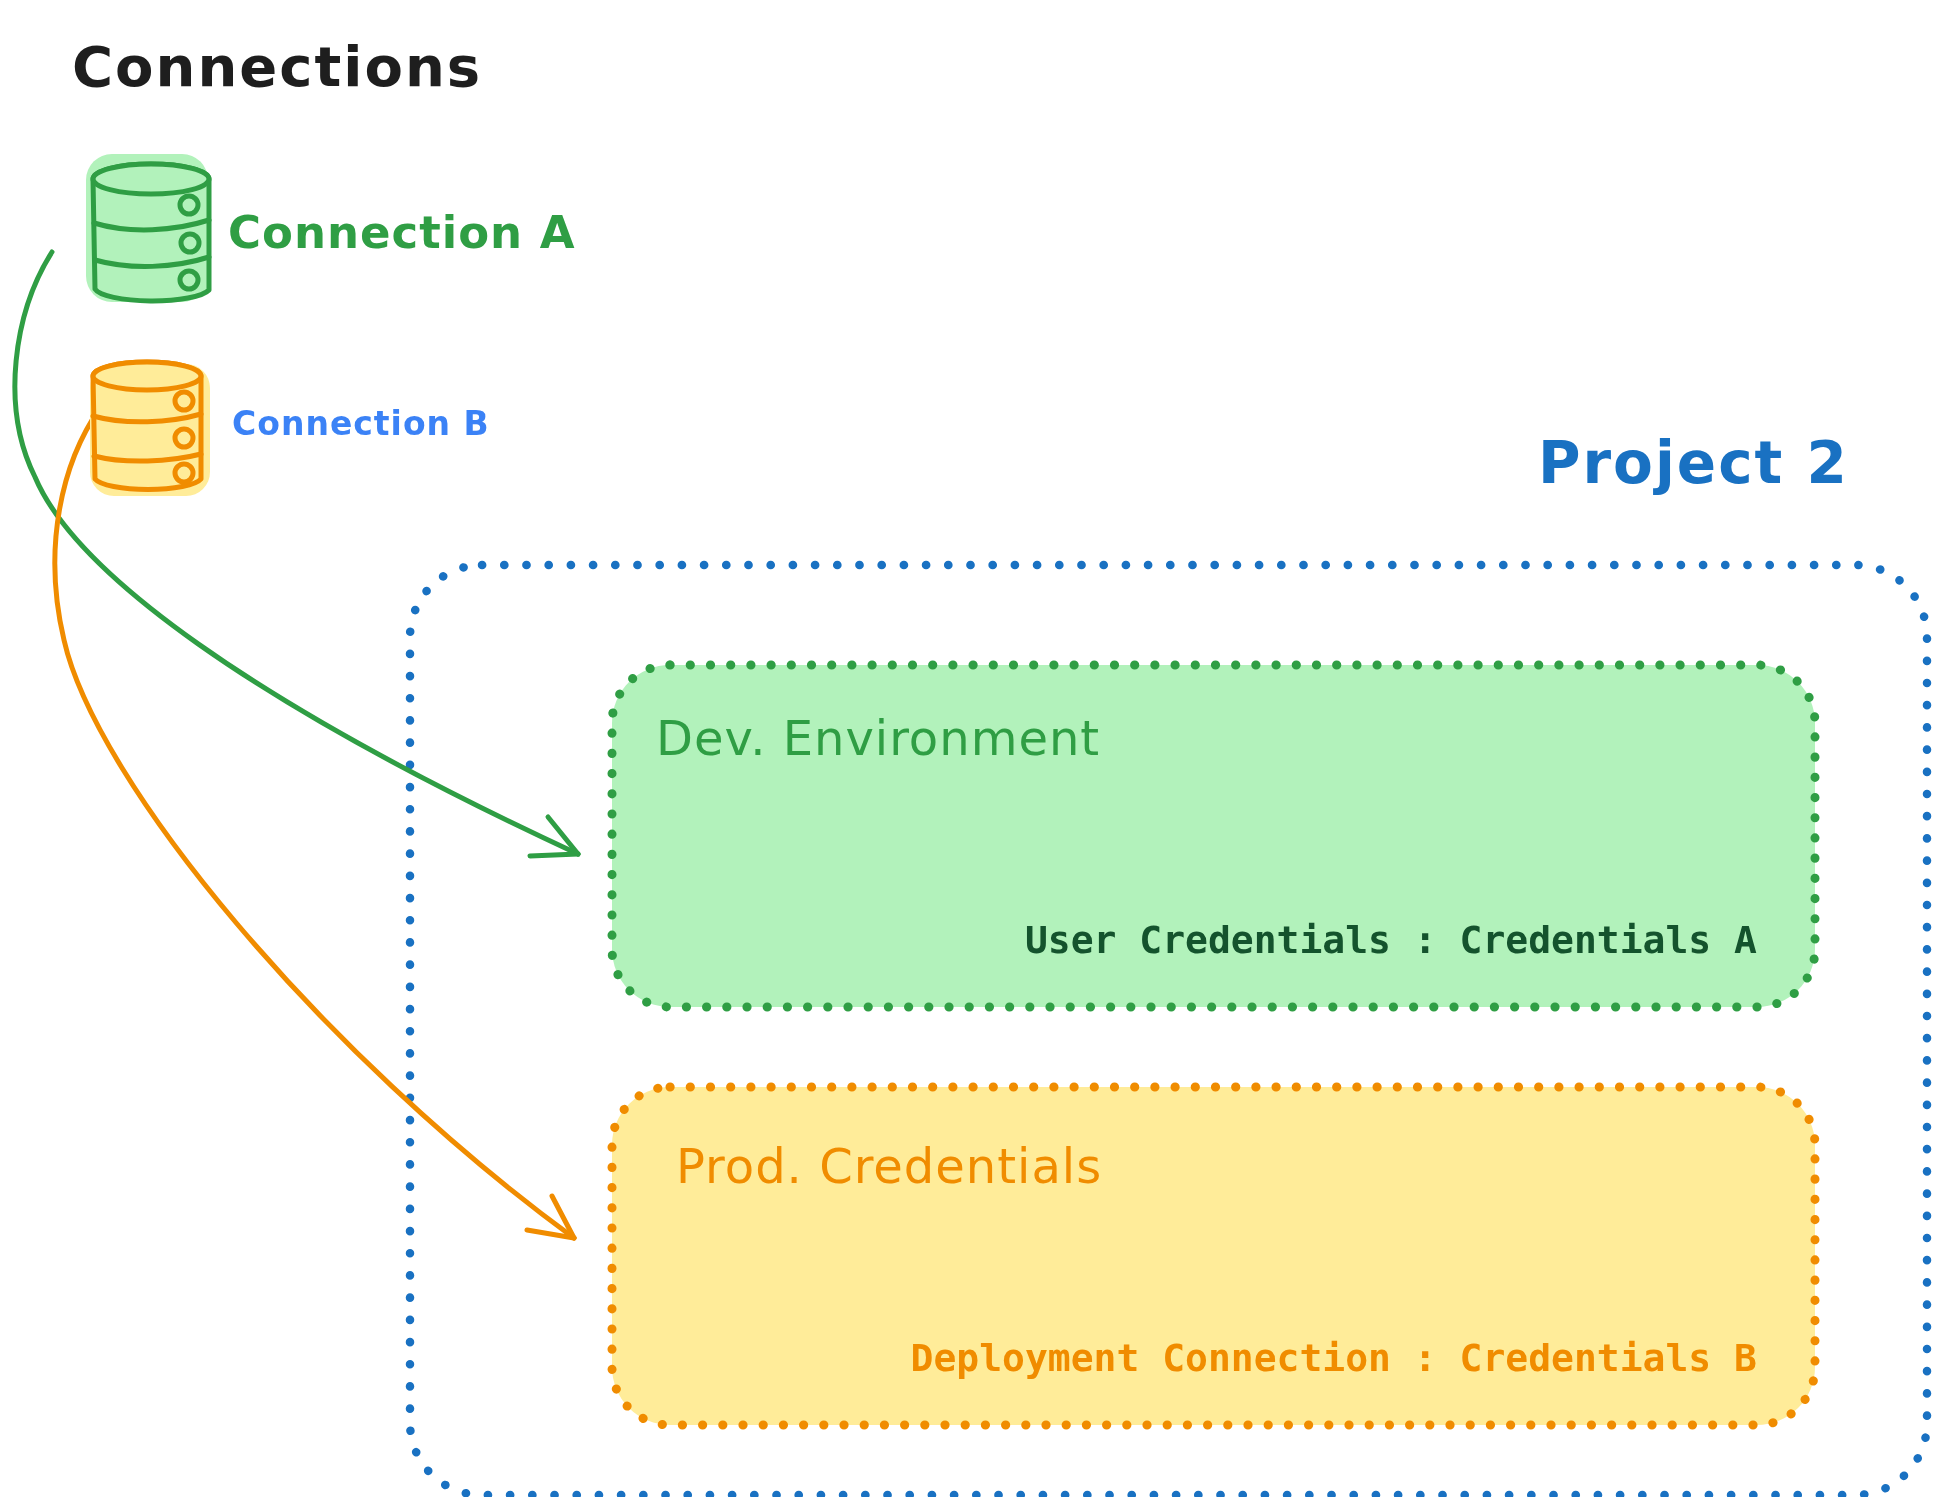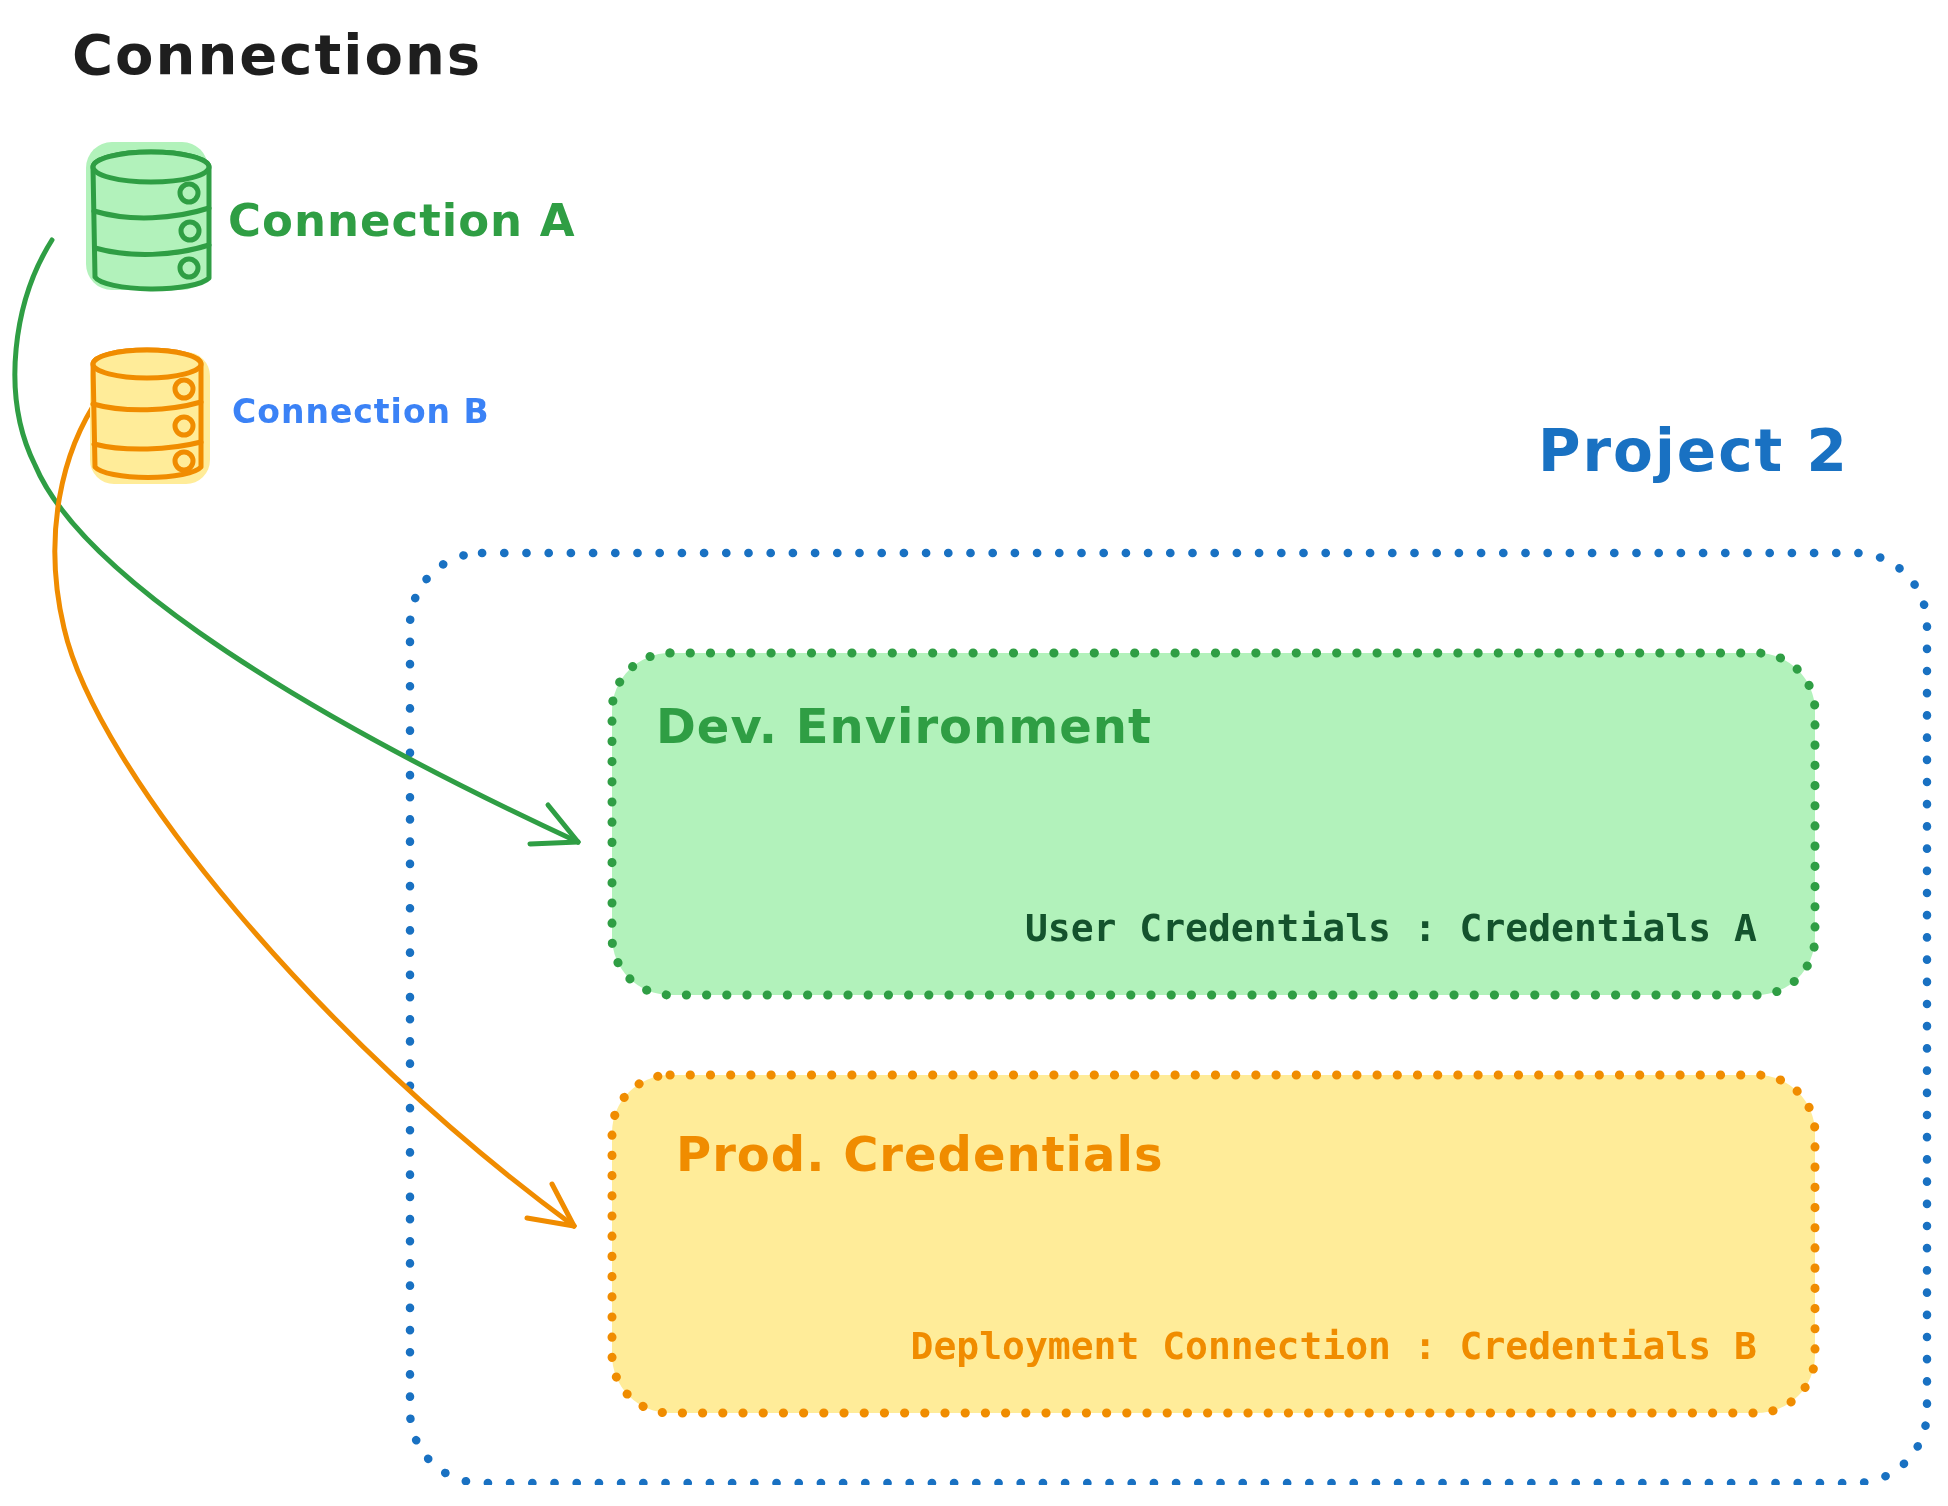--- a/index.html
+++ b/index.html
@@ -7,20 +7,21 @@
     padding: 0;
     background: #ffffff;
   }
   .canvas {
     position: relative;
     width: 1948px;
     height: 1485px;
     background: #ffffff;
     overflow: hidden;
     font-family: "DejaVu Sans", sans-serif;
+    margin-top: 12px;
   }
   .canvas svg.diagram {
     position: absolute;
     left: 0;
     top: 0;
   }
   .txt {
     position: absolute;
     white-space: nowrap;
     line-height: 1.1;
@@ -53,21 +54,21 @@
   .project-title {
     left: 1538px;
     top: 420px;
     font-size: 58px;
     font-weight: 700;
     letter-spacing: 2px;
     color: #1971c2;
   }
   .env-header {
     font-size: 48px;
-    font-weight: 700;
+    font-weight: 400;
     letter-spacing: 1px;
   }
   .dev-header {
     left: 656px;
     top: 700px;
     color: #2f9e44;
   }
   .prod-header {
     left: 676px;
     top: 1128px;

